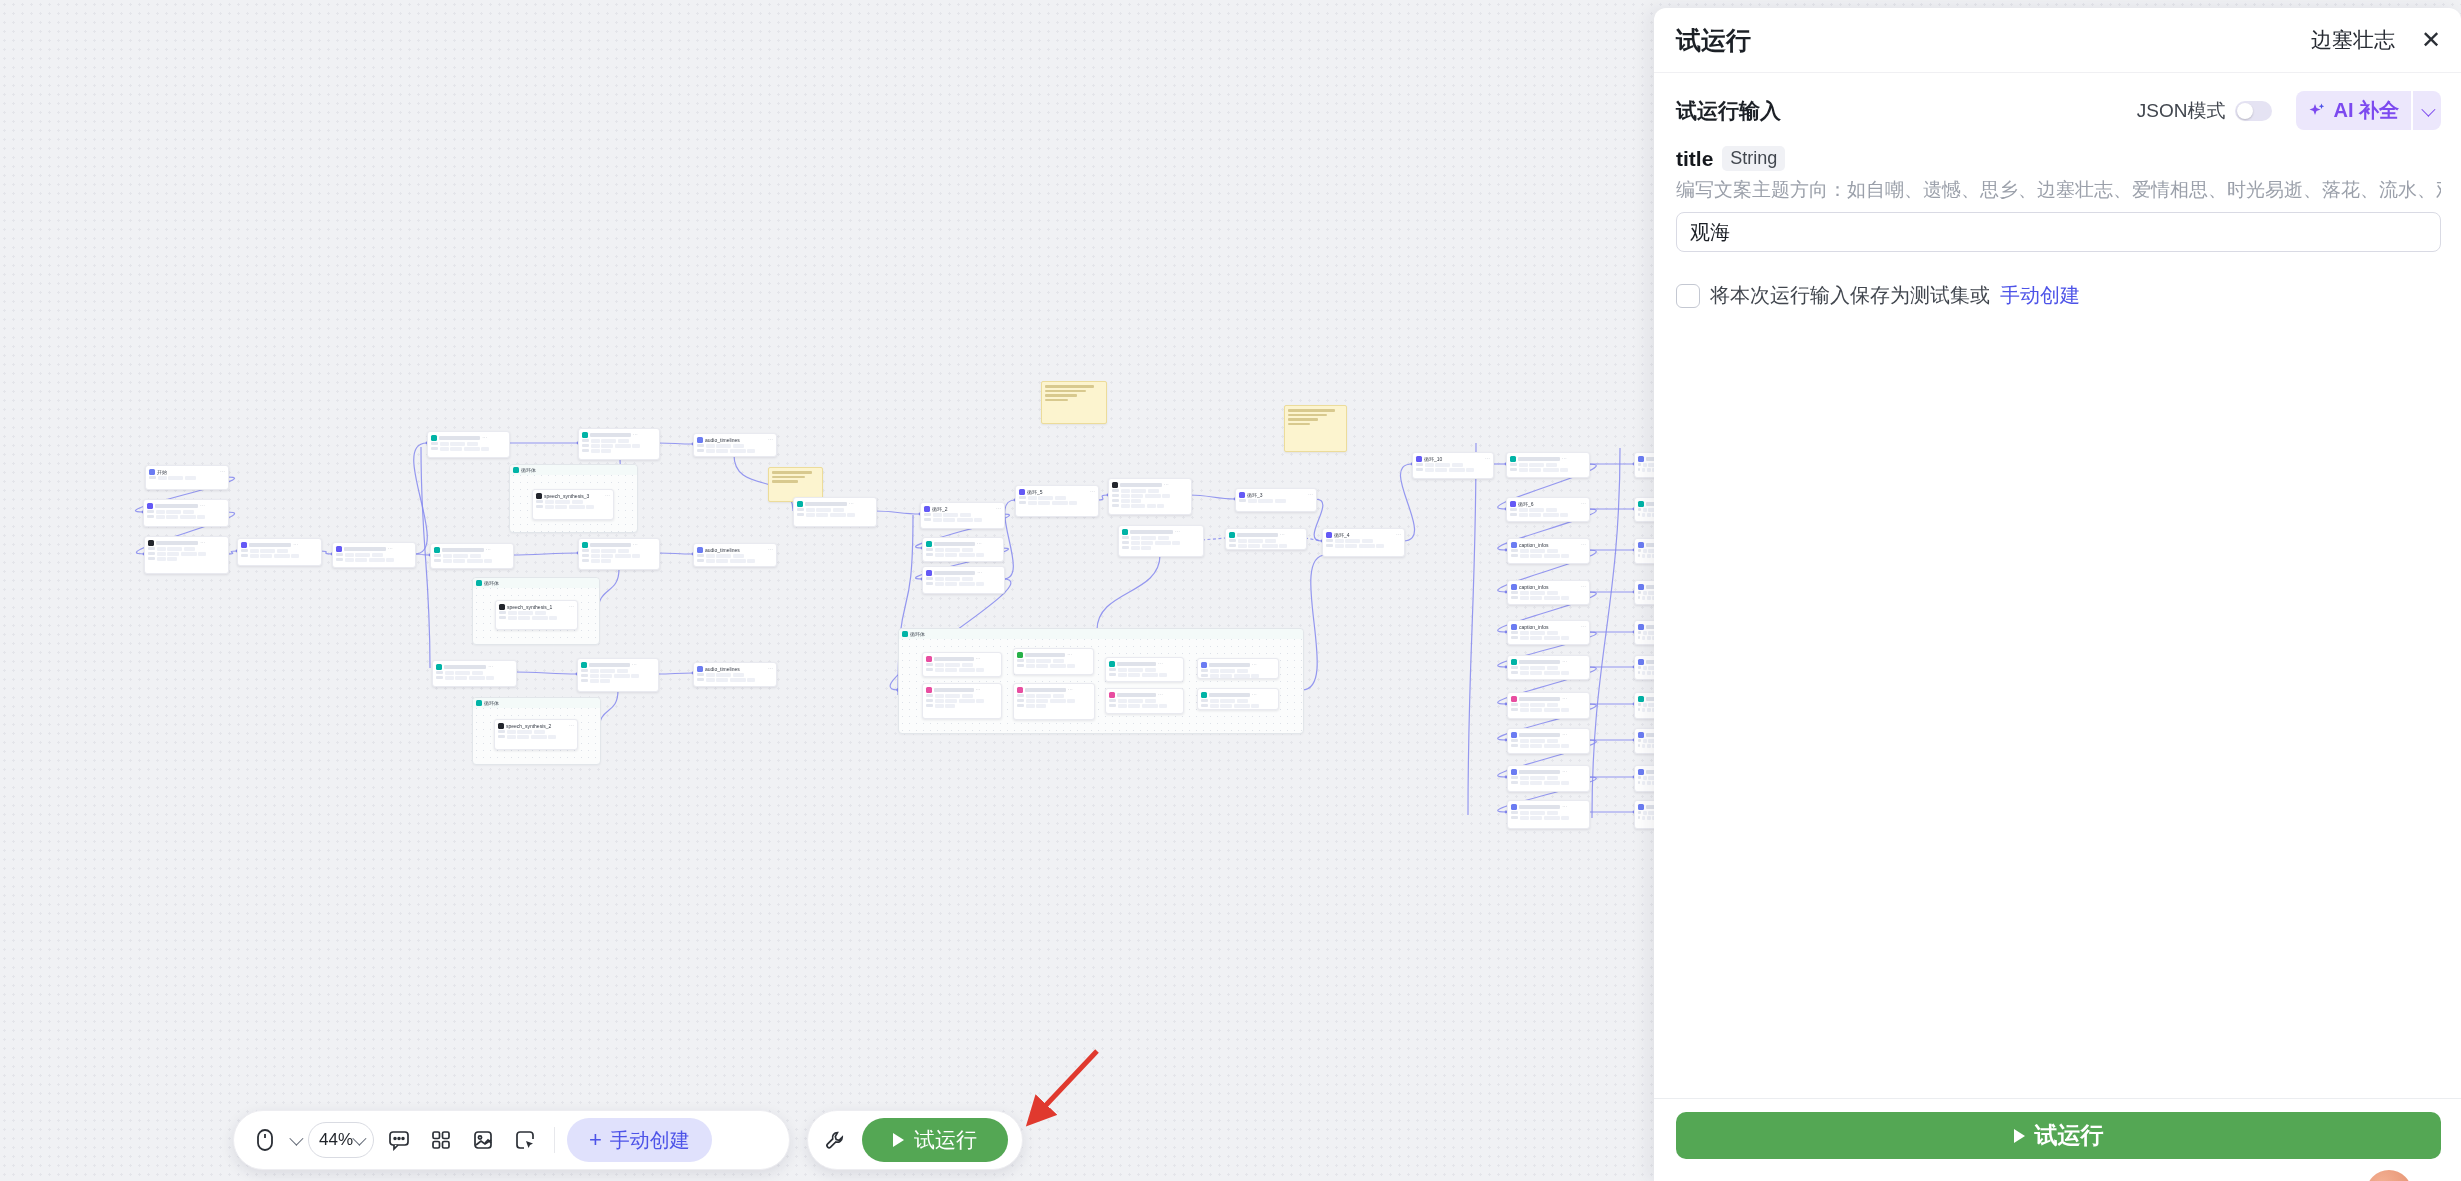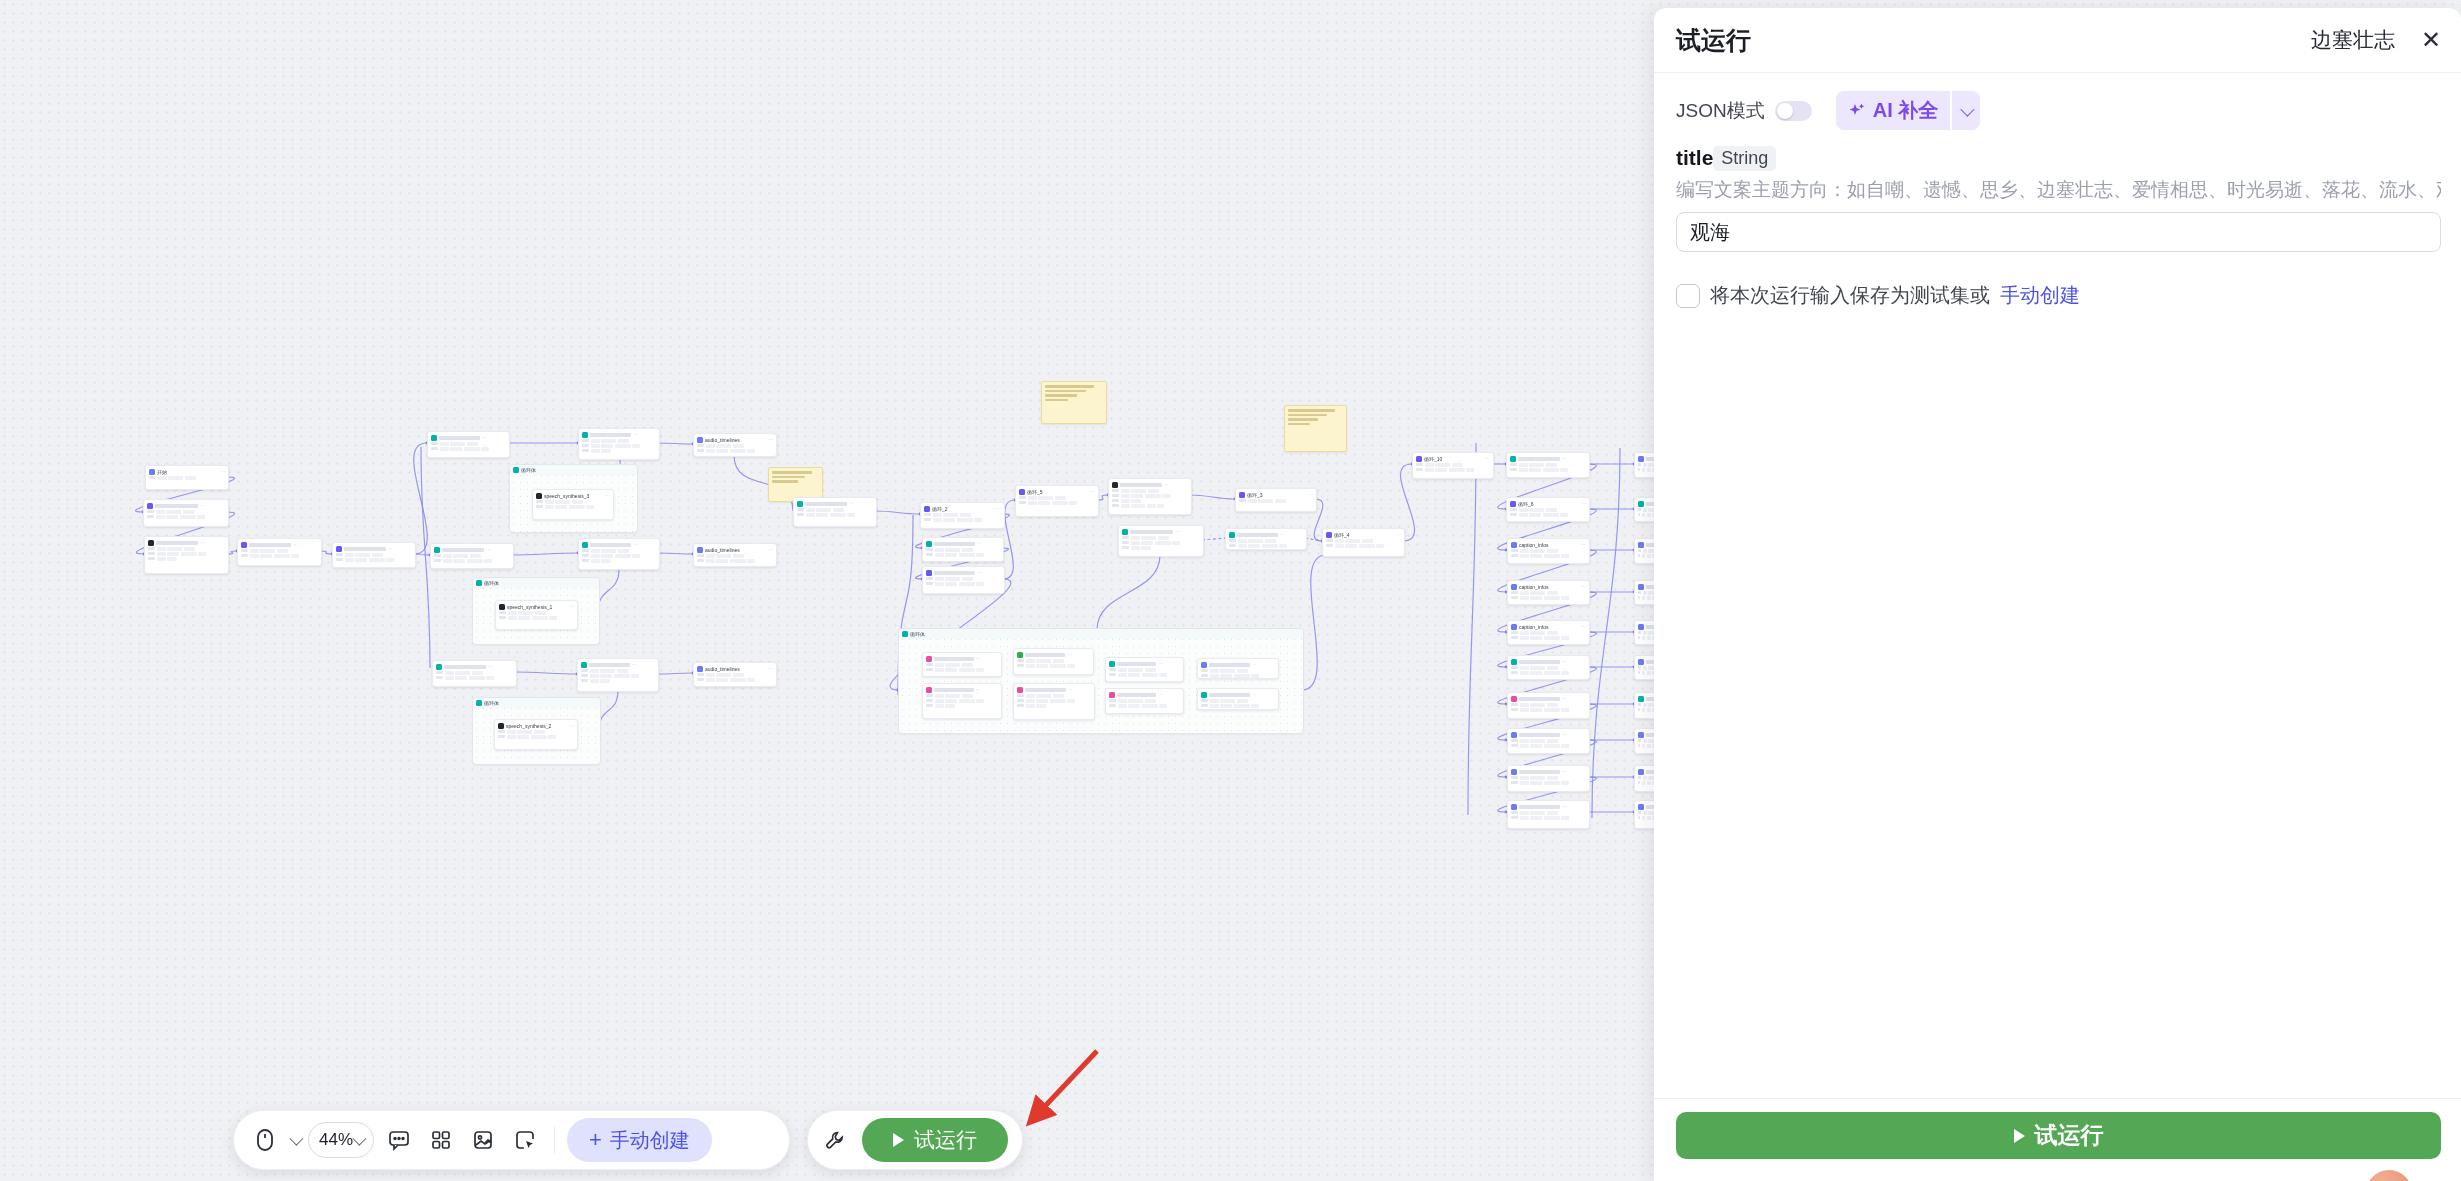--- a/index.html
+++ b/index.html
@@ -71,21 +71,21 @@
   .sec-row .p-label{flex:1;}
   .jsonmode{font-size:19px;color:#41464e;margin-right:10px;}
   .toggle{width:37px;height:20px;border-radius:10px;background:#e5e3f3;position:relative;cursor:pointer;margin-right:24px;}
   .toggle .knob{position:absolute;left:2px;top:2px;width:16px;height:16px;border-radius:50%;background:#fff;
     box-shadow:0 1px 2px rgba(0,0,0,.2);}
   .ai-btn{display:flex;align-items:stretch;background:#ece7fc;border-radius:8px;overflow:hidden;cursor:pointer;}
   .ai-main{display:flex;align-items:center;gap:7px;padding:6px 12px;color:#7c49ef;font-size:20px;font-weight:600;}
   .ai-sep{width:2px;background:#fff;}
   .ai-chev{display:flex;align-items:center;justify-content:center;padding:0 9px;}
   .ai-chev .chev{border-color:#7c49ef;}
-  .field-name-row{display:flex;margin-bottom:6px;}
+  .field-name-row{display:flex;align-items:center;gap:9px;margin-bottom:6px;}
   .field-name{font-size:21px;font-weight:700;color:#15181d;}
   .type-badge{font-size:18px;color:#41464e;background:#f0f1f5;border-radius:5px;padding:2px 8px;}
   .field-desc{font-size:19px;color:#9ba0aa;white-space:nowrap;overflow:hidden;margin-bottom:9px;}
   .p-input{width:100%;box-sizing:border-box;height:40px;border:1px solid #d9dae4;border-radius:8px;
     padding:0 13px;font-size:20px;color:#1c2026;outline:none;font-family:inherit;margin-bottom:30px;background:#fff;}
   .chk-row{display:flex;align-items:center;gap:10px;font-size:20px;color:#41464e;}
   .chk{width:22px;height:22px;border:1.4px solid #c4c8d2;border-radius:6px;background:#fff;cursor:pointer;flex:0 0 auto;}
   .chk-link{color:#4d53e8;cursor:pointer;}
   .p-footer{border-top:1px solid #ebedf0;padding:13px 20px 0 22px;height:69px;box-sizing:content-box;}
   #panel-run-btn{height:47px;border-radius:10px;font-size:23px;font-weight:700;}
@@ -1551,20 +1551,21 @@
   <div id="panel">
     <div class="p-header">
       <div class="p-title">试运行</div>
       <div class="p-viewlog">边塞壮志</div>
       <div class="p-close">✕</div>
     </div>
 
     <div class="p-body">
 
       <div class="sec-row">
+        <span class="p-label">试运行输入</span>
         <span class="jsonmode">JSON模式</span>
         <div class="toggle">
             <div class="knob"></div>
           </div>
         <div class="ai-btn">
           <div class="ai-main">
             <svg width="18" height="18" viewBox="0 0 18 18">
               <path d="M7 2 l1.5 4 4 1.5 -4 1.5 -1.5 4 -1.5 -4 -4 -1.5 4 -1.5 z" fill="#7c49ef"></path>
               <path d="M13.5 1.5 l0.8 2 2 0.8 -2 0.8 -0.8 2 -0.8 -2 -2 -0.8 2 -0.8 z" fill="#4d53e8"></path>
             </svg>

